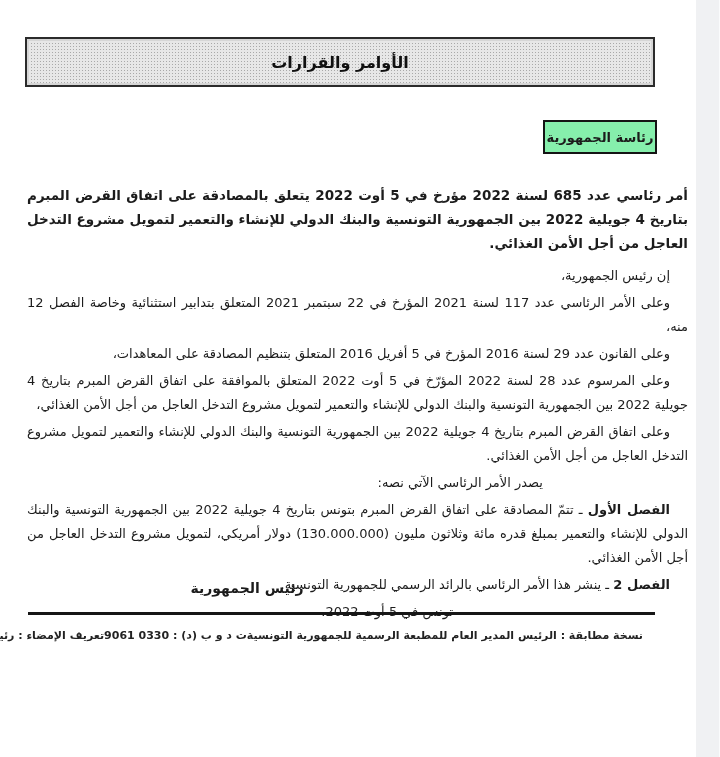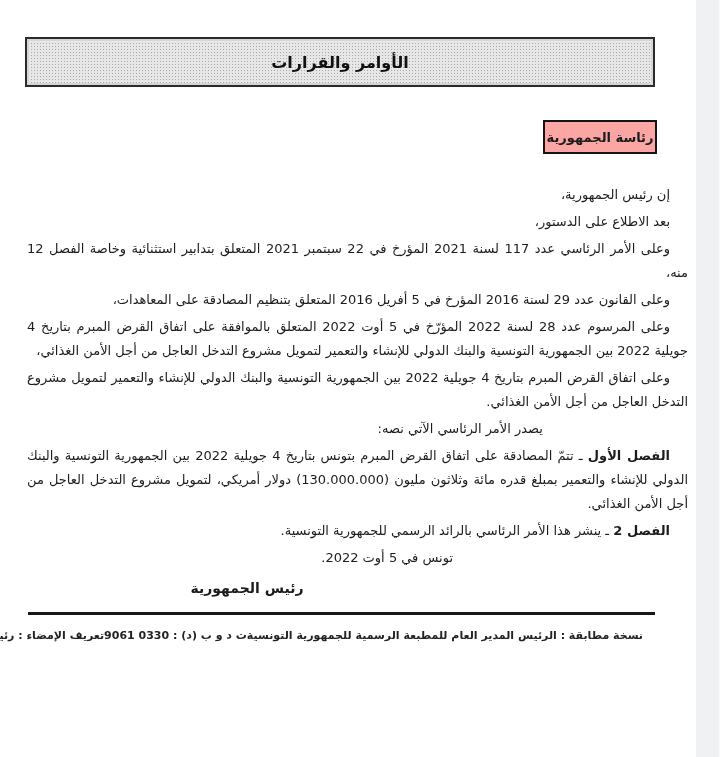--- a/index.html
+++ b/index.html
@@ -21,21 +21,21 @@
     background-image:radial-gradient(#a9a9a9 0.7px, rgba(0,0,0,0) 0.85px);
     background-size:3px 3px;
     box-shadow:inset 0 0 0 2px #d6d6d6;
     display:flex;align-items:center;justify-content:center;
   }
   .header-title{
     font-size:16px;font-weight:bold;color:#101010;letter-spacing:1px;
   }
   .authority-box{
     position:absolute;left:543px;top:120px;width:110px;height:30px;
-    border:2px solid #141414;background:#fca5a5;
+    border:2px solid #141414;background:#86efac;
     display:flex;align-items:center;justify-content:center;
   }
   .authority-label{font-size:13px;font-weight:bold;}
   .content{
     position:absolute;left:27px;top:183px;width:661px;
     font-size:13px;line-height:24px;
   }
   .content p{margin:0 0 3px;text-align:justify;}
   .bold{font-weight:bold;margin-top:24px;}
   .intro{font-size:13.5px;margin-bottom:9px !important;}
@@ -67,23 +67,23 @@
 
   <div class="header-box">
     <span class="header-title">الأوامر والقرارات</span>
   </div>
 
   <div class="authority-box">
     <span class="authority-label">رئاسة الجمهورية</span>
   </div>
 
   <div class="content">
+    <p class="intro bold">أمر رئاسي عدد 685 لسنة 2022 مؤرخ في 5 أوت 2022 يتعلق بالمصادقة على اتفاق القرض المبرم بتاريخ 4 جويلية 2022 بين الجمهورية التونسية والبنك الدولي للإنشاء والتعمير لتمويل مشروع التدخل العاجل من أجل الأمن الغذائي.</p>
 
     <p class="indent">إن رئيس الجمهورية،</p>
-    <p class="indent">بعد الاطلاع على الدستور،</p>
     <p class="indent">وعلى الأمر الرئاسي عدد 117 لسنة 2021 المؤرخ في 22 سبتمبر 2021 المتعلق بتدابير استثنائية وخاصة الفصل 12 منه،</p>
     <p class="indent">وعلى القانون عدد 29 لسنة 2016 المؤرخ في 5 أفريل 2016 المتعلق بتنظيم المصادقة على المعاهدات،</p>
     <p class="indent">وعلى المرسوم عدد 28 لسنة 2022 المؤرّخ في 5 أوت 2022 المتعلق بالموافقة على اتفاق القرض المبرم بتاريخ 4 جويلية 2022 بين الجمهورية التونسية والبنك الدولي للإنشاء والتعمير لتمويل مشروع التدخل العاجل من أجل الأمن الغذائي،</p>
     <p class="indent">وعلى اتفاق القرض المبرم بتاريخ 4 جويلية 2022 بين الجمهورية التونسية والبنك الدولي للإنشاء والتعمير لتمويل مشروع التدخل العاجل من أجل الأمن الغذائي.</p>
 
     <p class="issue-line">يصدر الأمر الرئاسي الآتي نصه:</p>
 
     <p class="indent">
       <span class="bold">الفصل الأول</span>
       <span>ـ تتمّ المصادقة على اتفاق القرض المبرم بتونس بتاريخ 4 جويلية 2022 بين الجمهورية التونسية والبنك الدولي للإنشاء والتعمير بمبلغ قدره مائة وثلاثون مليون (130.000.000) دولار أمريكي، لتمويل مشروع التدخل العاجل من أجل الأمن الغذائي.</span>

